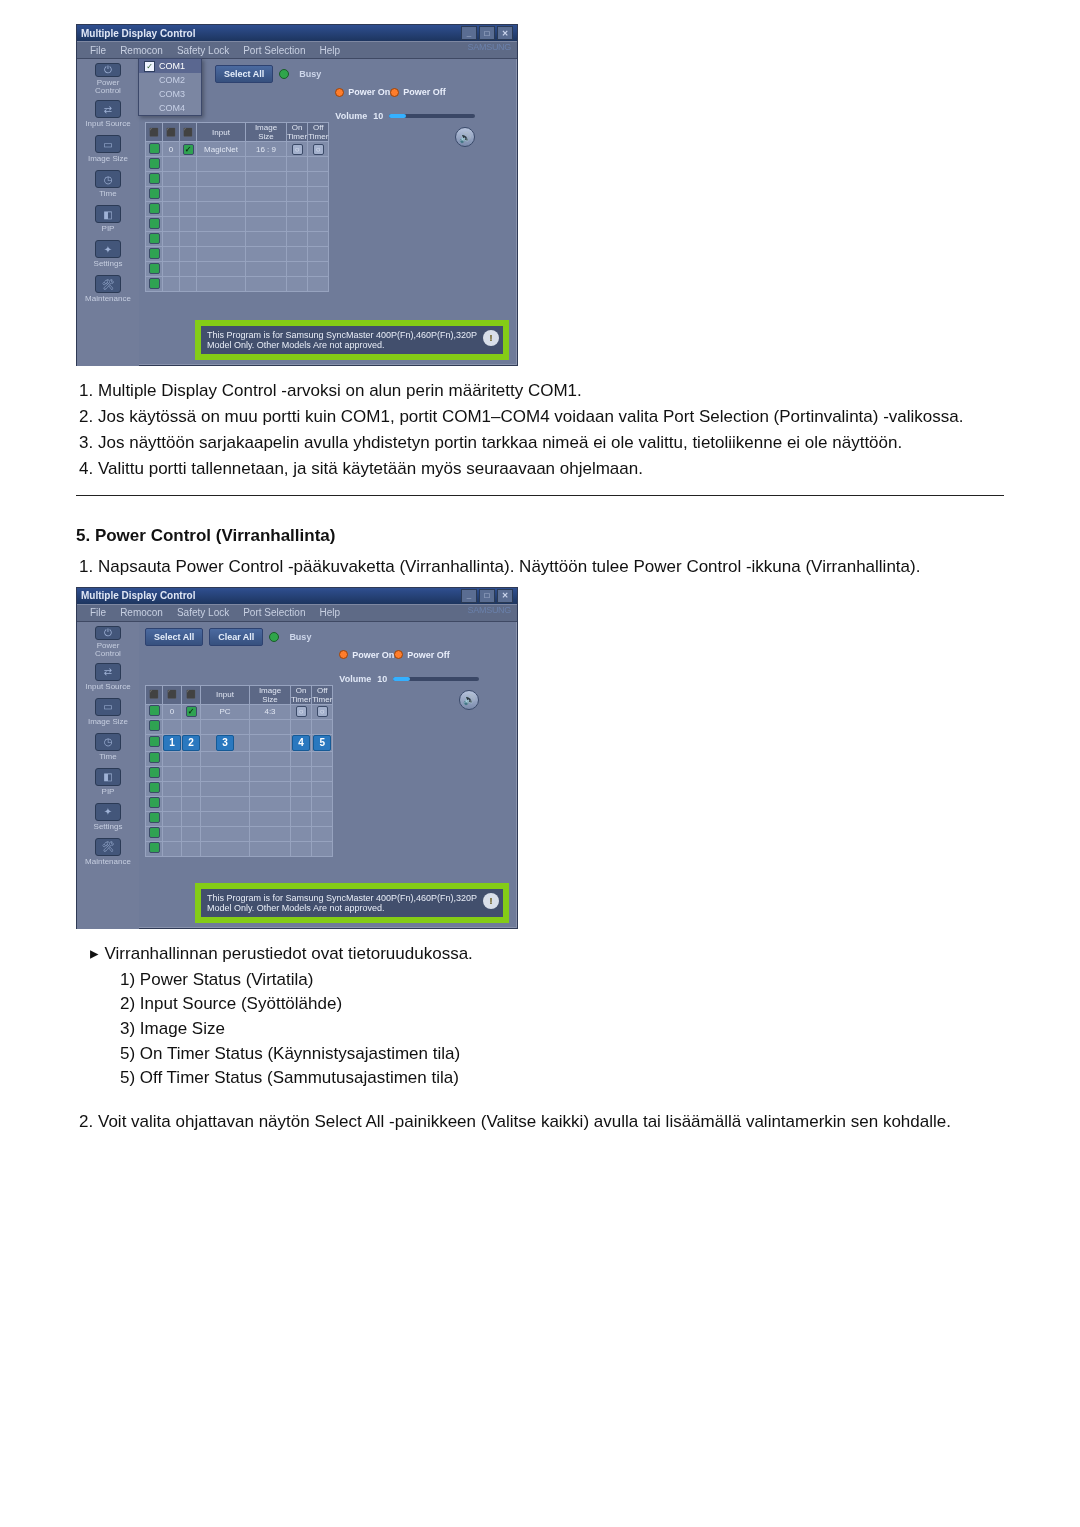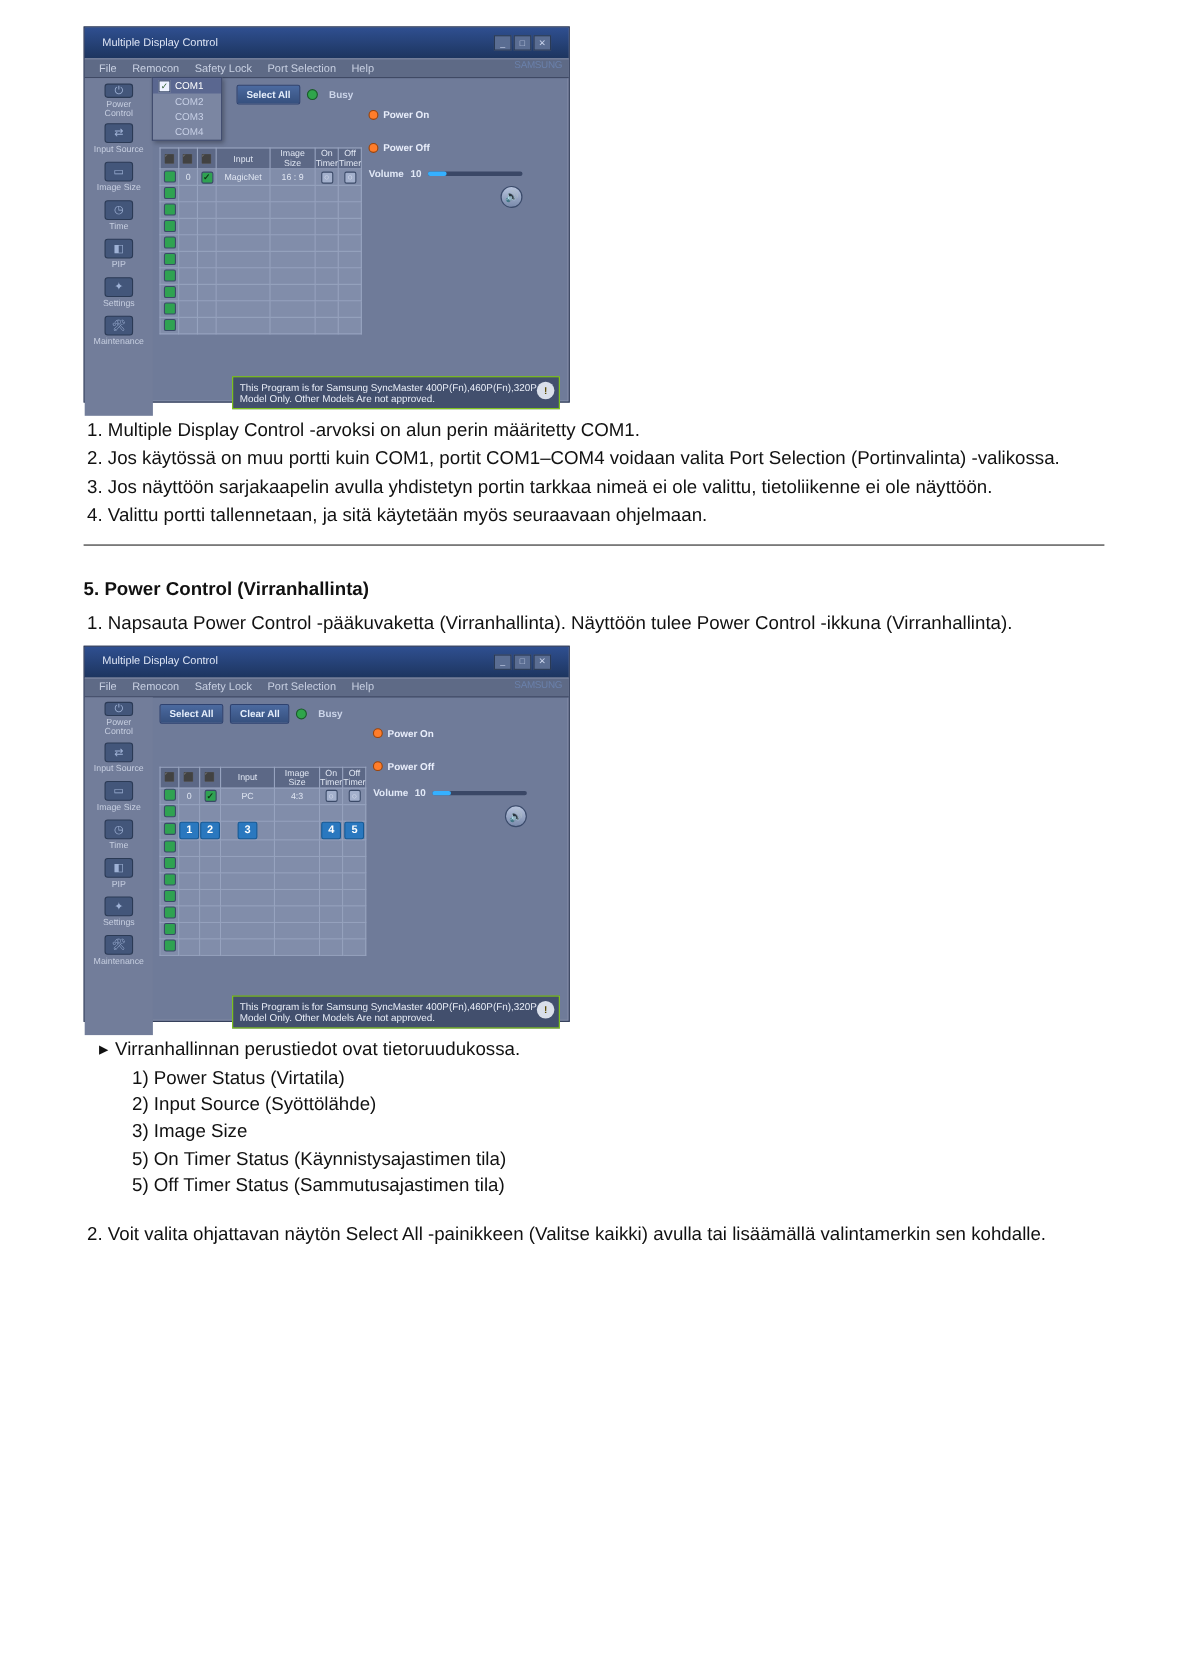--- a/index.html
+++ b/index.html
@@ -1,18 +1,18 @@
 <!DOCTYPE html>
 <html><head>
 <meta charset="utf-8">
 <style>
   html,body{margin:0;padding:0;background:#fff;font-family:Arial,Helvetica,sans-serif;color:#111;}
   .page{width:1080px;margin:0 auto;box-sizing:border-box;padding:24px 76px 40px 76px;}
   .app{width:440px;height:340px;background:#6f7b99;border:1px solid #2f3a55;position:relative;box-shadow:0 0 0 1px #8a93ad inset;margin:0 0 14px 0;}
-  .app-title{height:28px;background:linear-gradient(#2f4f90,#1d355f);color:#dfe6f5;font-size:10px;font-weight:normal;display:flex;align-items:center;padding:0 16px;justify-content:space-between;}
+  .app-title{height:16px;background:linear-gradient(#2f4f90,#1d355f);color:#dfe6f5;font-size:10px;font-weight:bold;display:flex;align-items:center;padding:0 4px;justify-content:space-between;}
   .win-icons{display:flex;gap:2px;}
   .win-btn{width:14px;height:12px;background:#5a6d92;border:1px solid #2a3a55;color:#cbd5ed;font-size:8px;display:flex;align-items:center;justify-content:center;}
   .app-menu{height:16px;background:#5e6a86;border-top:1px solid #7e88a2;border-bottom:1px solid #3f4964;color:#c8d0e2;font-size:10px;display:flex;align-items:center;gap:14px;padding:0 13px;position:relative;}
   .logo-slot{position:absolute;right:6px;top:0;color:#6a80ab;font-size:9px;letter-spacing:-0.3px;}
   .app-body{display:flex;height:calc(100% - 33px);}
   .side{width:62px;background:#727d9a;display:flex;flex-direction:column;align-items:center;padding-top:6px;gap:7px;position:relative;}
   .side-item{width:48px;height:28px;display:flex;flex-direction:column;align-items:center;justify-content:center;border-radius:3px;}
   .side-ico{width:24px;height:18px;background:#43567a;border-radius:3px;border:1px solid #2b3a55;display:flex;align-items:center;justify-content:center;color:#9fb2d6;font-size:10px;}
   .side-lbl{font-size:8px;color:#c6cee0;margin-top:2px;text-align:center;line-height:1;}
   .main{flex:1;position:relative;padding:6px 6px 4px 6px;display:flex;flex-direction:column;}
@@ -35,28 +35,28 @@
   .c-id{width:16px;}
   .c-sel{width:16px;}
   .c-input{width:48px;}
   .c-size{width:40px;}
   .c-ont{width:18px;}
   .c-offt{width:18px;}
   .dot{display:inline-block;width:9px;height:9px;border:1px solid #3b4a68;background:#a3b0cc;border-radius:2px;}
   .dot.on{background:#2fa252;color:#0a3512;font-weight:bold;}
   .num-box{display:inline-flex;width:16px;height:14px;background:#2a78bf;color:#fff;font-size:10px;font-weight:bold;align-items:center;justify-content:center;border-radius:2px;border:1px solid #155a96;}
   .panel{width:140px;}
-  .panel-row1{display:flex;gap:20px;justify-content:flex-start;margin-bottom:14px;flex-direction:column;}
+  .panel-row1{display:flex;gap:0;justify-content:flex-start;margin-bottom:14px;}
   .pbtn{display:flex;align-items:center;gap:4px;color:#e9eefb;font-size:9px;font-weight:bold;}
   .pdot{width:7px;height:7px;border-radius:50%;background:#ff7d2b;border:1px solid #9b4308;}
   .vol{display:flex;align-items:center;gap:6px;color:#e1e8f6;font-size:9px;margin-bottom:6px;font-weight:bold;}
   .slider{flex:1;height:4px;background:#3a4766;border-radius:2px;position:relative;}
   .slider-fill{position:absolute;left:0;top:0;bottom:0;width:20%;background:#35b0ff;border-radius:2px;}
   .mute{width:18px;height:18px;border-radius:50%;background:linear-gradient(#b7c4dd,#7a8aab);border:1px solid #3a4a6a;align-self:flex-end;margin-left:auto;display:flex;align-items:center;justify-content:center;color:#2a3a5a;font-size:10px;}
-  .foot{position:absolute;left:72px;right:8px;bottom:6px;background:#424f6d;border:1px solid #84cc16;color:#e8edf7;font-size:9px;padding:4px 14px 4px 6px;}
+  .foot{position:absolute;left:56px;right:8px;bottom:6px;background:#424f6d;border:6px solid #84cc16;color:#e8edf7;font-size:9px;padding:4px 14px 4px 6px;}
   .foot-ex{position:absolute;right:4px;top:4px;width:16px;height:16px;border-radius:50%;background:#d9dfea;color:#5a4a00;font-weight:bold;display:flex;align-items:center;justify-content:center;}
   ol.doc{font-size:17px;line-height:1.35;padding-left:22px;margin:10px 0 8px 0;}
   ol.doc li{margin-bottom:3px;}
   hr.sep{border:none;border-top:1px solid #222;margin:14px 0 30px 0;}
   .sect-h{font-size:17px;font-weight:bold;margin:0 0 6px 0;}
   .arrow-line{font-size:17px;margin:12px 0 0 14px;}
   .arrow-line::before{content:"\25B8";margin-right:6px;}
   .sub-list{font-size:17px;margin:4px 0 0 44px;line-height:1.45;}
 </style>
 </head>

